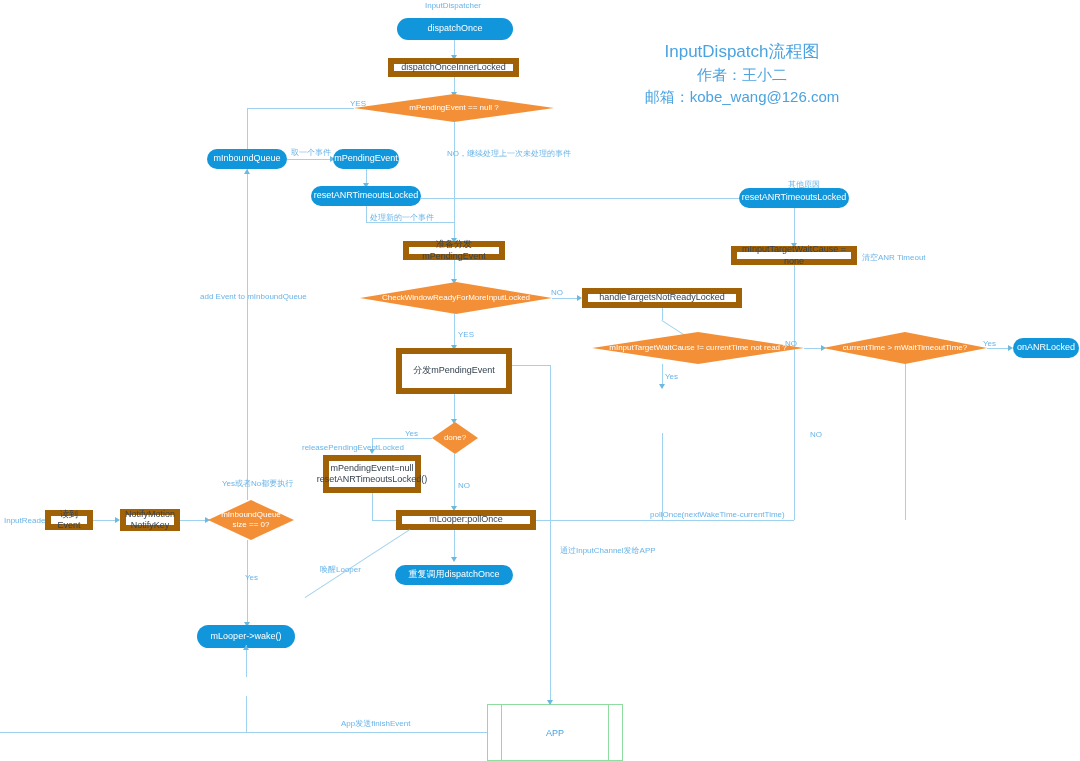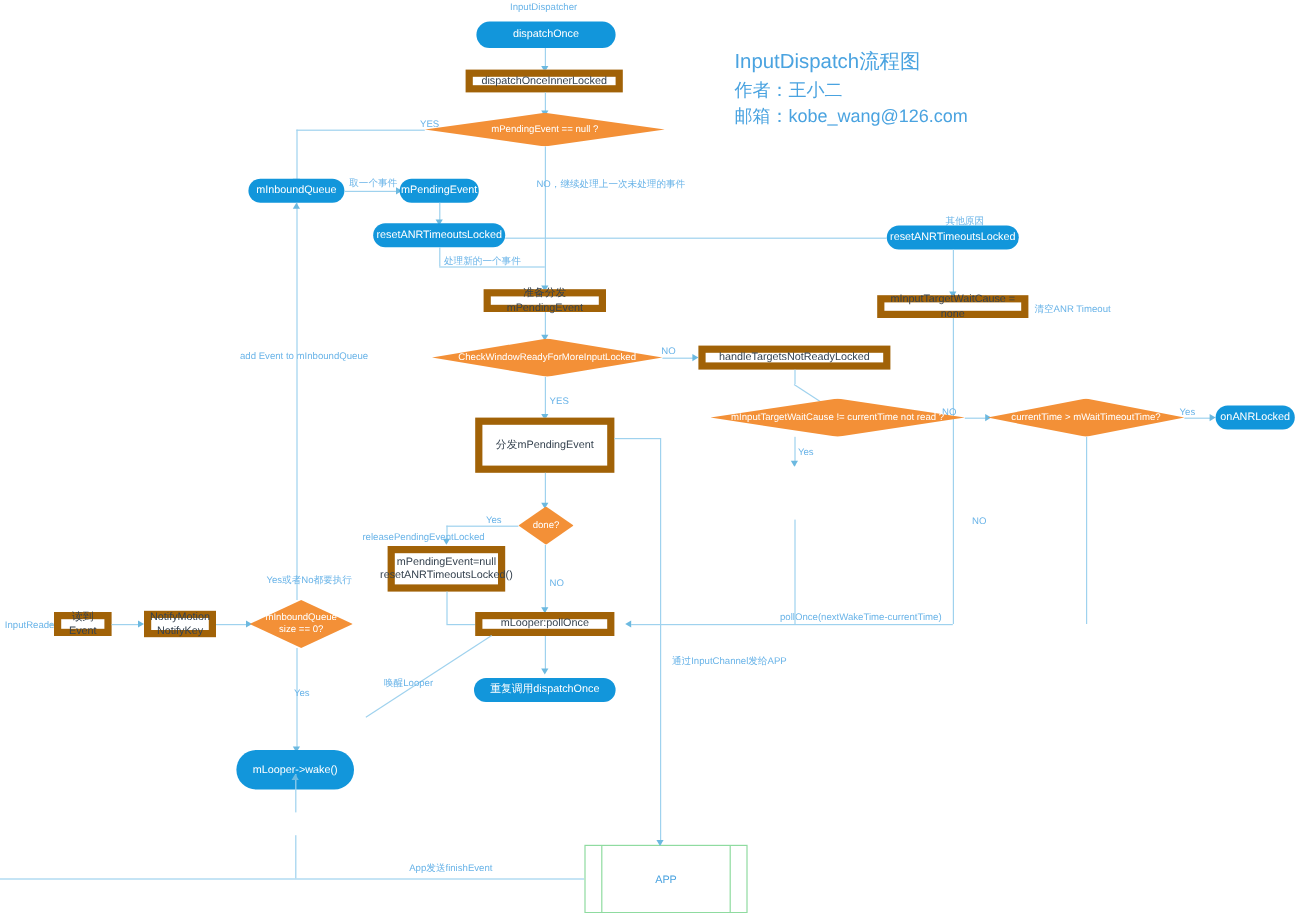--- a/index.html
+++ b/index.html
@@ -41,21 +41,21 @@
   .ar-d{border-left:3px solid transparent;border-right:3px solid transparent;border-top:5px solid #6cb9e0;}
   .ar-u{border-left:3px solid transparent;border-right:3px solid transparent;border-bottom:5px solid #6cb9e0;}
   .ar-r{border-top:3px solid transparent;border-bottom:3px solid transparent;border-left:5px solid #6cb9e0;}
   .ar-l{border-top:3px solid transparent;border-bottom:3px solid transparent;border-right:5px solid #6cb9e0;}
 
   
   .lbl{position:absolute;color:#6ab4e8;font-size:8px;white-space:nowrap;text-align:right;}
   .lbl-cn{position:absolute;color:#6ab4e8;font-size:8px;white-space:nowrap;}
 
   
-  .title{position:absolute;color:#4aa3e0;white-space:nowrap;text-align:left;}
+  .title{position:absolute;color:#4aa3e0;white-space:nowrap;text-align:center;}
   .title .t1{font-size:17px;}
   .title .t2{font-size:15px;margin-top:3px;}
   .title .t3{font-size:15px;margin-top:3px;}
 </style>
 </head>
 <body>
 
 <div id="canvas">
 
   <div class="title" style="left:612px;top:40px;width:260px;">
@@ -220,33 +220,33 @@
     <div class="dtext" style="display:flex;flex-direction:column;align-items:center;">
       <span>mInboundQueue</span>
       <span>size == 0?</span>
     </div>
   </div>
 
   <div class="ln lnv" style="left:247px;top:169px;height:331px;"></div>
   <div class="ar ar-u" style="left:244px;top:169px;"></div>
   <div class="lbl-cn" style="left:222px;top:478px;">Yes或者No都要执行</div>
 
-  <div class="node proc" style="left:396px;top:510px;width:116px;height:20px;">mLooper:pollOnce</div>
+  <div class="node proc" style="left:396px;top:510px;width:140px;height:20px;">mLooper:pollOnce</div>
   <div class="ln lnv" style="left:454px;top:530px;height:30px;"></div>
   <div class="ar ar-d" style="left:451px;top:557px;"></div>
   <div class="node term" style="left:395px;top:565px;width:118px;height:20px;">重复调用dispatchOnce</div>
 
   <div class="diag" style="left:410px;top:530px;width:125px;transform:rotate(147deg);"></div>
   <div class="lbl-cn" style="left:320px;top:564px;">唤醒Looper</div>
 
   <div class="ln lnv" style="left:247px;top:540px;height:86px;"></div>
   <div class="ar ar-d" style="left:244px;top:622px;"></div>
   <div class="lbl" style="left:245px;top:573px;">Yes</div>
 
-  <div class="node term" style="left:197px;top:625px;width:98px;height:33px;">mLooper-&gt;wake()</div>
+  <div class="node term" style="left:197px;top:625px;width:98px;height:23px;">mLooper-&gt;wake()</div>
 
   <div class="ln lnv" style="left:246px;top:645px;height:32px;"></div>
   <div class="ar ar-u" style="left:243px;top:645px;"></div>
 
   <div class="ln lnv" style="left:246px;top:696px;height:36px;"></div>
   <div class="ln lnh" style="left:0px;top:732px;width:487px;"></div>
   <div class="lbl-cn" style="left:341px;top:718px;">App发送finishEvent</div>
 
   <div class="appbox" style="left:487px;top:704px;width:136px;height:57px;">
     <span>APP</span>

